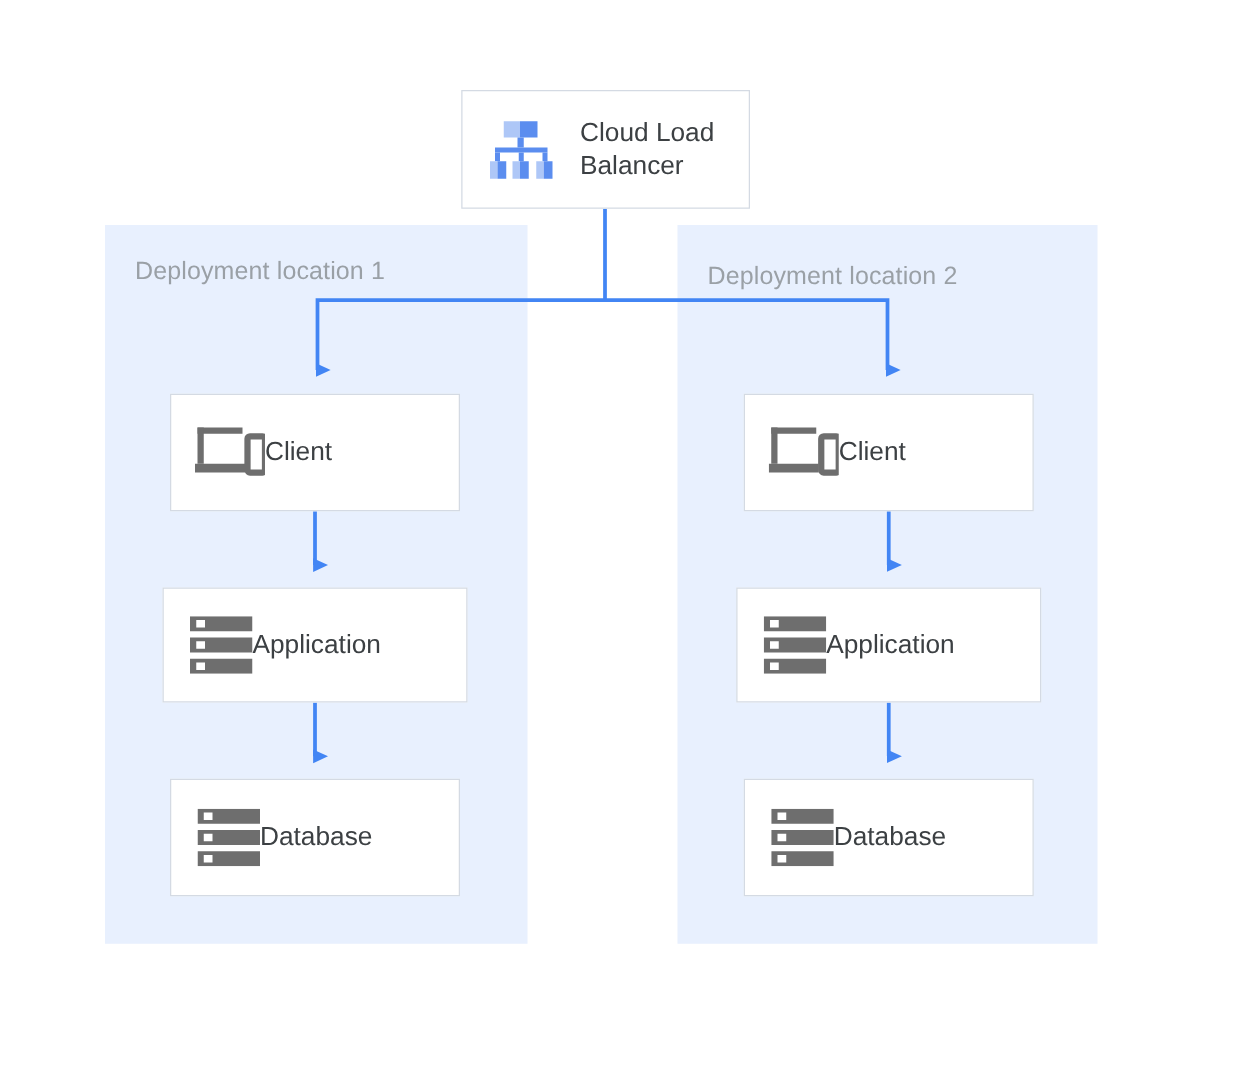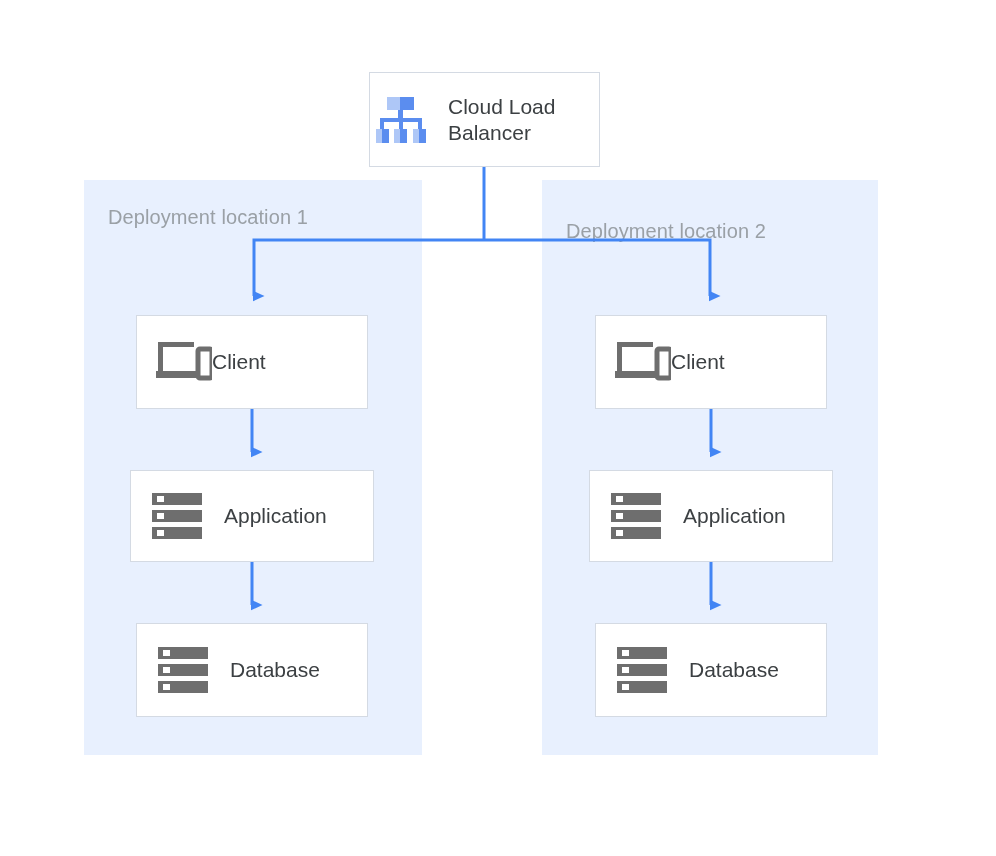--- a/index.html
+++ b/index.html
@@ -28,21 +28,21 @@
   #panel-right { left: 542px; top: 180px; width: 336px; height: 575px; }
 
   .panel-label {
     position: absolute;
     font-size: 20px;
     color: #9aa0a6;
     letter-spacing: 0.1px;
     white-space: nowrap;
   }
   #label-left  { left: 108px; top: 206px; }
-  #label-right { left: 566px; top: 220px; }
+  #label-right { left: 566px; top: 210px; }
 
   
   .node {
     position: absolute;
     background: #ffffff;
     border: 1px solid #d4dae3;
     box-sizing: border-box;
     display: flex;
     align-items: center;
     z-index: 4;
@@ -56,39 +56,39 @@
   .node .node-label {
     font-size: 21px;
     color: #3c4043;
     line-height: 1.22;
     white-space: pre-line;
   }
 
   
   #node-lb {
     left: 369px; top: 72px; width: 231px; height: 95px;
-    padding-left: 4px;
+    padding-left: 20px;
   }
   #node-lb .node-icon { width: 56px; height: 56px; }
   #node-lb .node-label { margin-left: 18px; }
 
   
   #node-client-1 { left: 136px; top: 315px; width: 232px; height: 94px; padding-left: 19px; }
   #node-app-1    { left: 130px; top: 470px; width: 244px; height: 92px; padding-left: 21px; }
   #node-db-1     { left: 136px; top: 623px; width: 232px; height: 94px; padding-left: 21px; }
 
   
   #node-client-2 { left: 595px; top: 315px; width: 232px; height: 94px; padding-left: 19px; }
   #node-app-2    { left: 589px; top: 470px; width: 244px; height: 92px; padding-left: 21px; }
   #node-db-2     { left: 595px; top: 623px; width: 232px; height: 94px; padding-left: 21px; }
 
   .node-client .node-icon { width: 56px; height: 46px; }
   .node-client .node-label { }
   .node-server .node-icon { width: 50px; height: 46px; }
-  .node-server .node-label { margin-left: 22px; }
+  .node-server .node-label { }
 
   
   #connectors {
     position: absolute;
     left: 0; top: 0;
     width: 996px; height: 856px;
     z-index: 2;
   }
 </style>
 </head>

